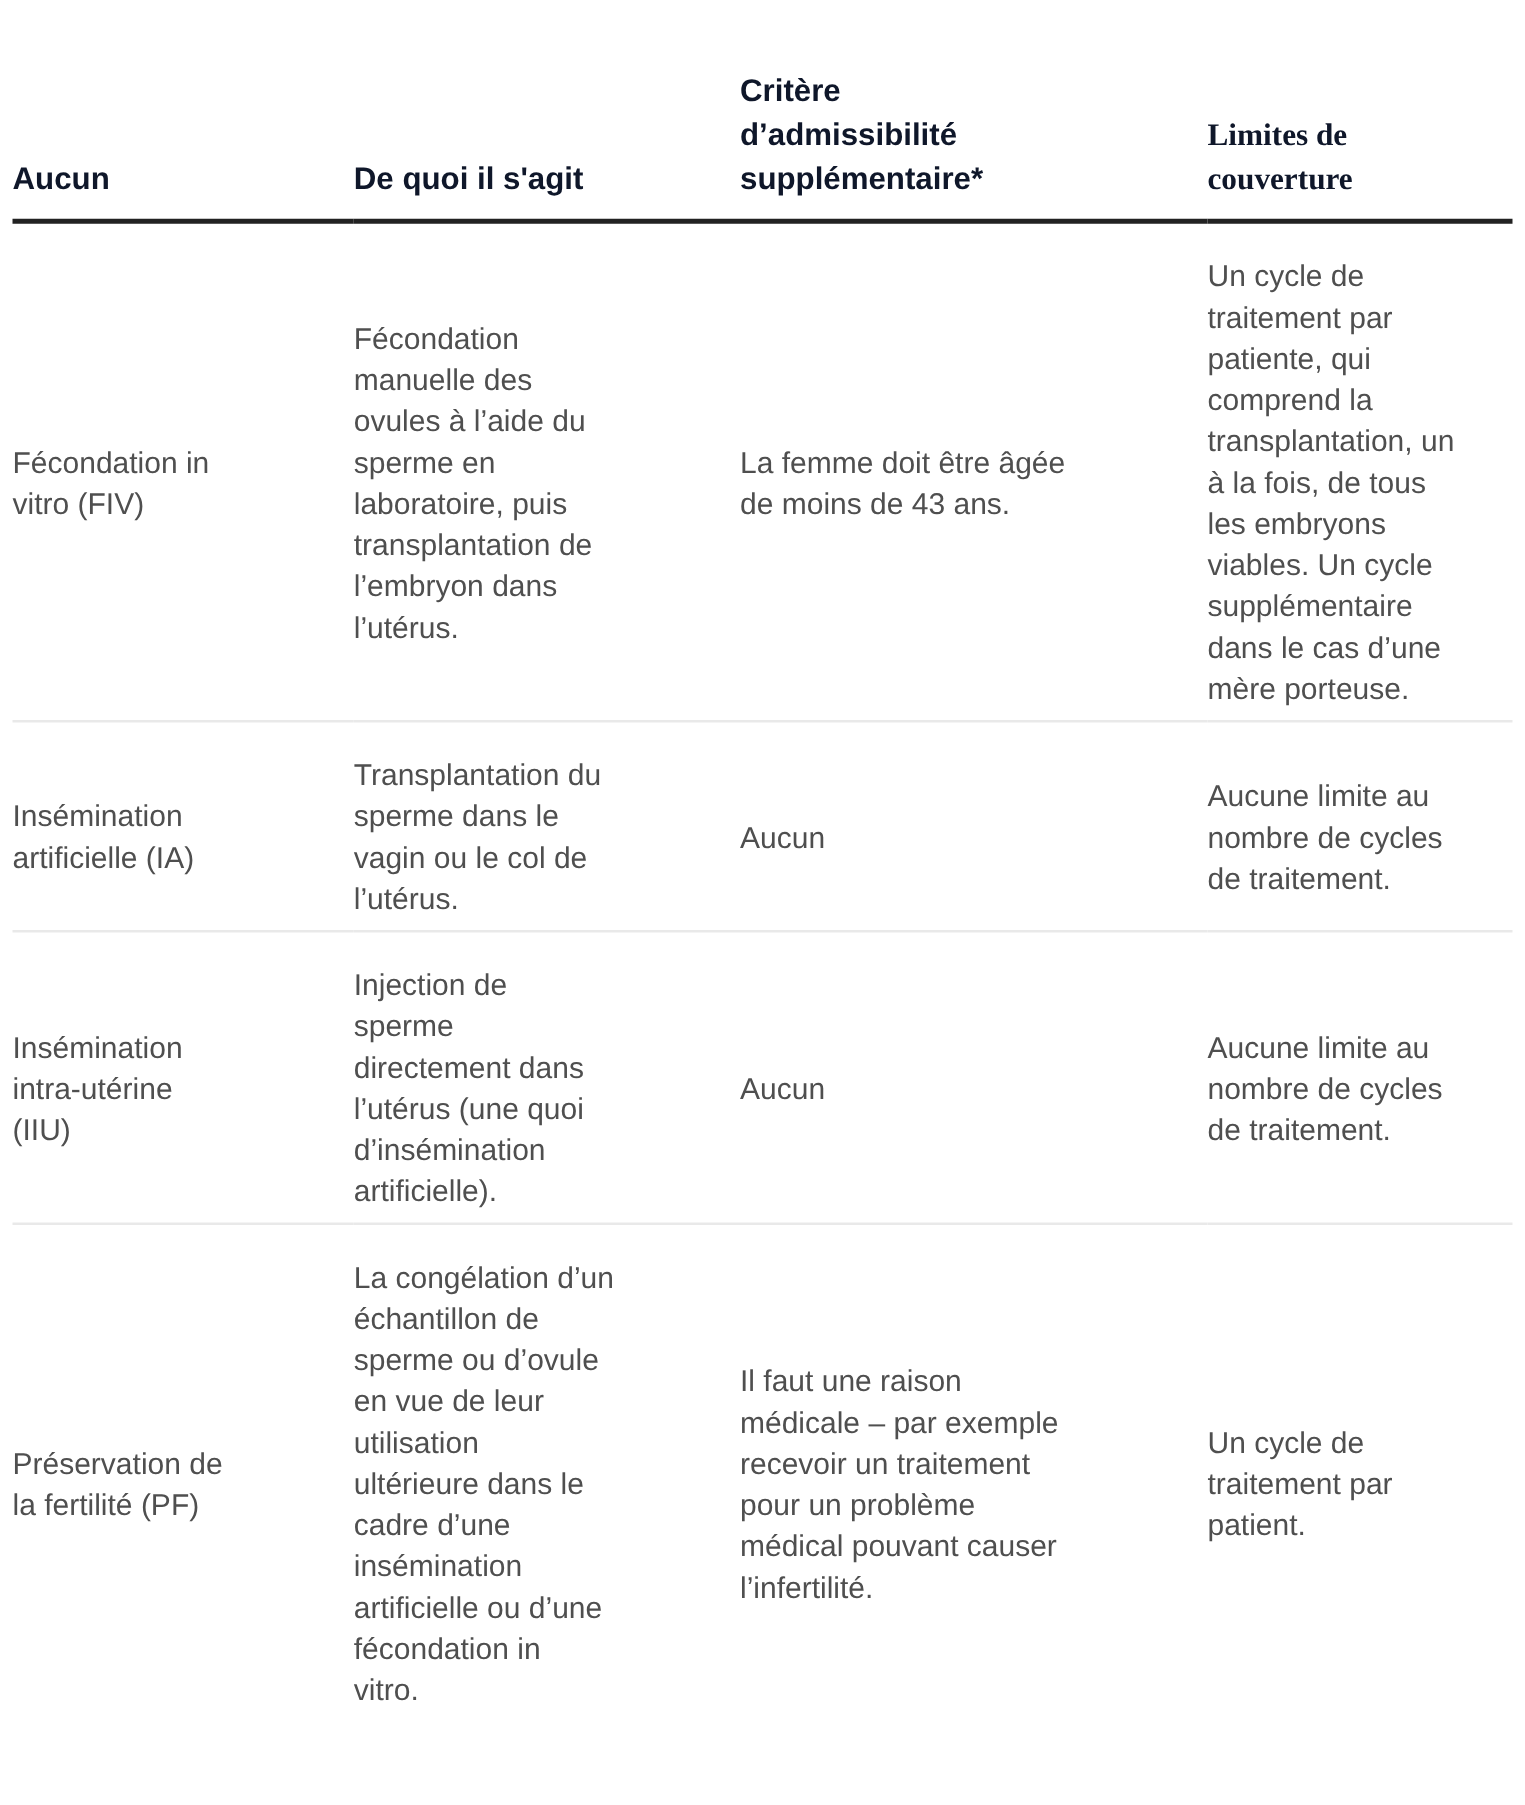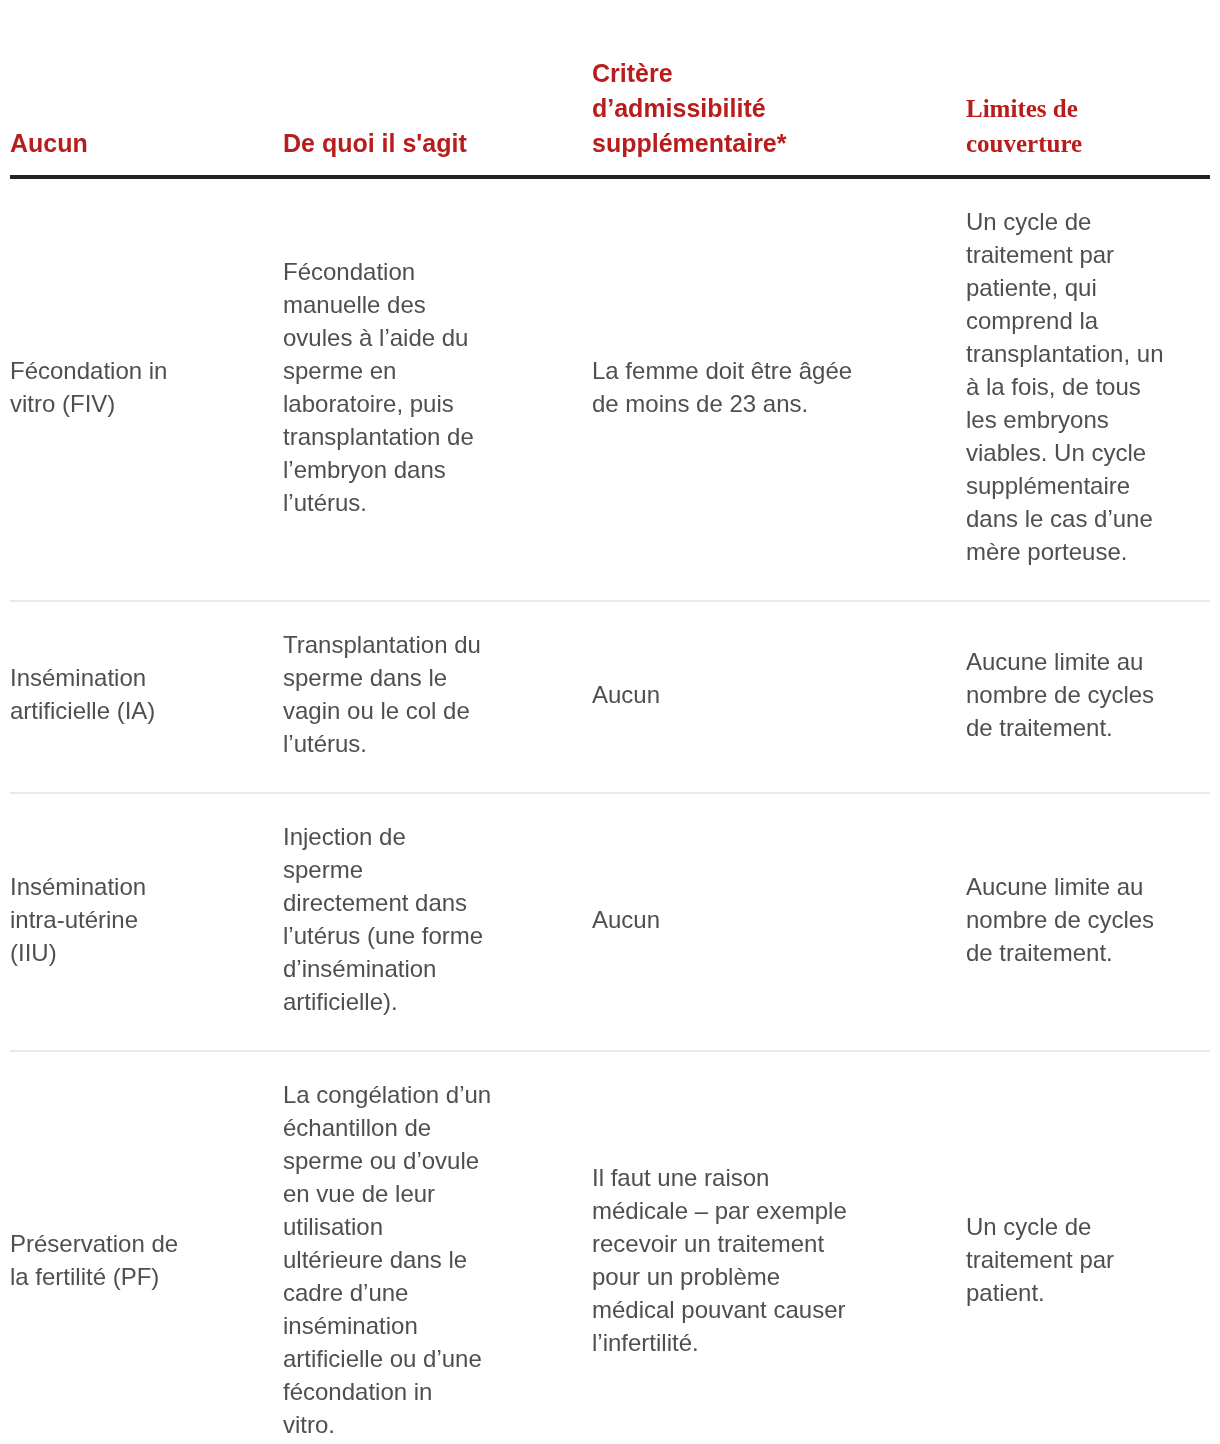--- a/index.html
+++ b/index.html
@@ -25,34 +25,34 @@
     col.c2 { width: 309px; }
     col.c3 { width: 374px; }
     col.c4 { width: 244px; }
 
     th {
       text-align: left;
       vertical-align: bottom;
       font-weight: bold;
       font-size: 25px;
       line-height: 35px;
-      color: #b91c1c;
+      color: #0f172a;
       padding: 56px 30px 14px 0;
       white-space: pre-line;
       border-bottom: 4px solid #222222;
     }
     th:last-child { padding-right: 0; font-family: Liberation Serif, serif; }
 
     td {
       vertical-align: middle;
       font-size: 24px;
       line-height: 33px;
       font-weight: 400;
       color: #4f4f4f;
-      padding: 26px 30px 32px 0;
+      padding: 26px 30px 8px 0;
       white-space: pre-line;
       border-bottom: 2px solid #e9e9e9;
     }
     td:last-child { padding-right: 0; }
     tr.last-row td { border-bottom: none; }
   </style>
 </head>
 <body>
 
 <div class="table-wrap">
@@ -80,21 +80,21 @@
 vitro (FIV)</td>
         <td>Fécondation
 manuelle des
 ovules à l’aide du
 sperme en
 laboratoire, puis
 transplantation de
 l’embryon dans
 l’utérus.</td>
         <td>La femme doit être âgée
-de moins de 23 ans.</td>
+de moins de 43 ans.</td>
         <td>Un cycle de
 traitement par
 patiente, qui
 comprend la
 transplantation, un
 à la fois, de tous
 les embryons
 viables. Un cycle
 supplémentaire
 dans le cas d’une
@@ -112,21 +112,21 @@
 nombre de cycles
 de traitement.</td>
       </tr>
       <tr>
         <td>Insémination
 intra-utérine
 (IIU)</td>
         <td>Injection de
 sperme
 directement dans
-l’utérus (une forme
+l’utérus (une quoi
 d’insémination
 artificielle).</td>
         <td>Aucun</td>
         <td>Aucune limite au
 nombre de cycles
 de traitement.</td>
       </tr>
       <tr class="last-row">
         <td>Préservation de
 la fertilité (PF)</td>

